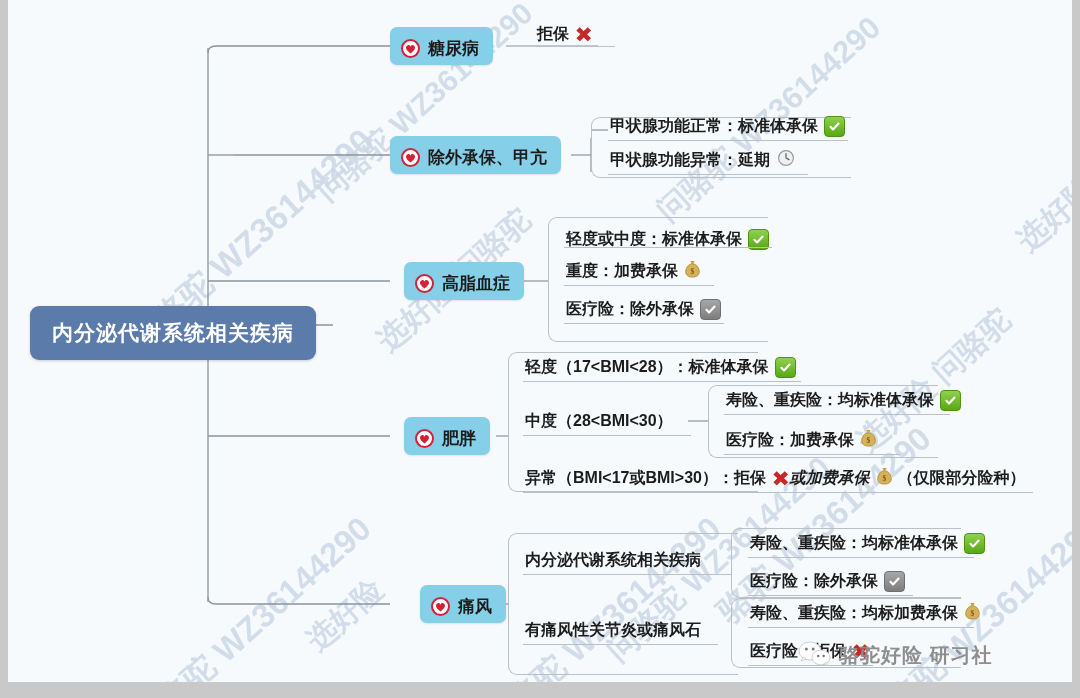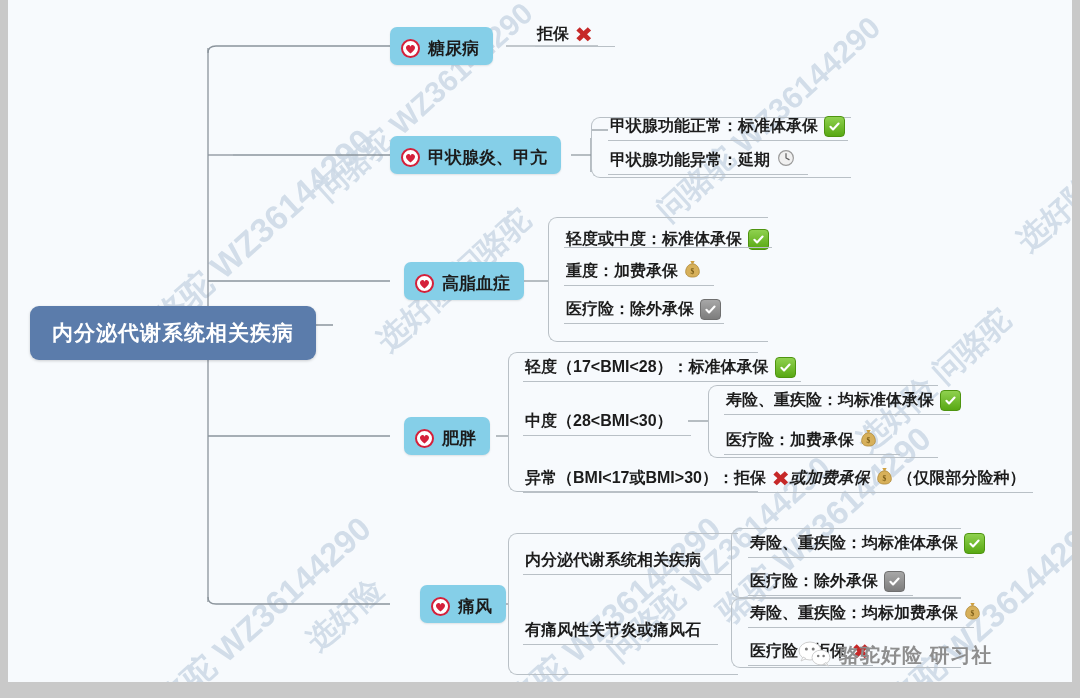--- a/index.html
+++ b/index.html
@@ -269,21 +269,21 @@
       <span class="xmark">✖</span>
     </div>
     <div class="uline" style="left:527px; top:46px; width:80px;"></div>
 
     <div class="node lvl1" style="left:382px; top:136px;">
       <span class="heart-ico">
         <svg width="11" height="10" viewBox="0 0 24 22">
             <path d="M12 21 C2 13 0 8 4 4 C7 1 11 2 12 6 C13 2 17 1 20 4 C24 8 22 13 12 21 Z" fill="#d5203a"></path>
           </svg>
       </span>
-      <span>甲状腺炎、甲亢</span>
+      <span>除外承保、甲亢</span>
     </div>
 
     <div class="node leaf" style="left:600px; top:111px;">
       <span class="txt">甲状腺功能正常：标准体承保</span>
       <span class="badge green">
         <svg width="13" height="13" viewBox="0 0 16 16">
             <path d="M3 8.4 L6.2 11.6 L13 4.4" stroke="#fff" stroke-width="2.6" fill="none" stroke-linecap="round" stroke-linejoin="round"></path>
           </svg>
       </span>
     </div>

